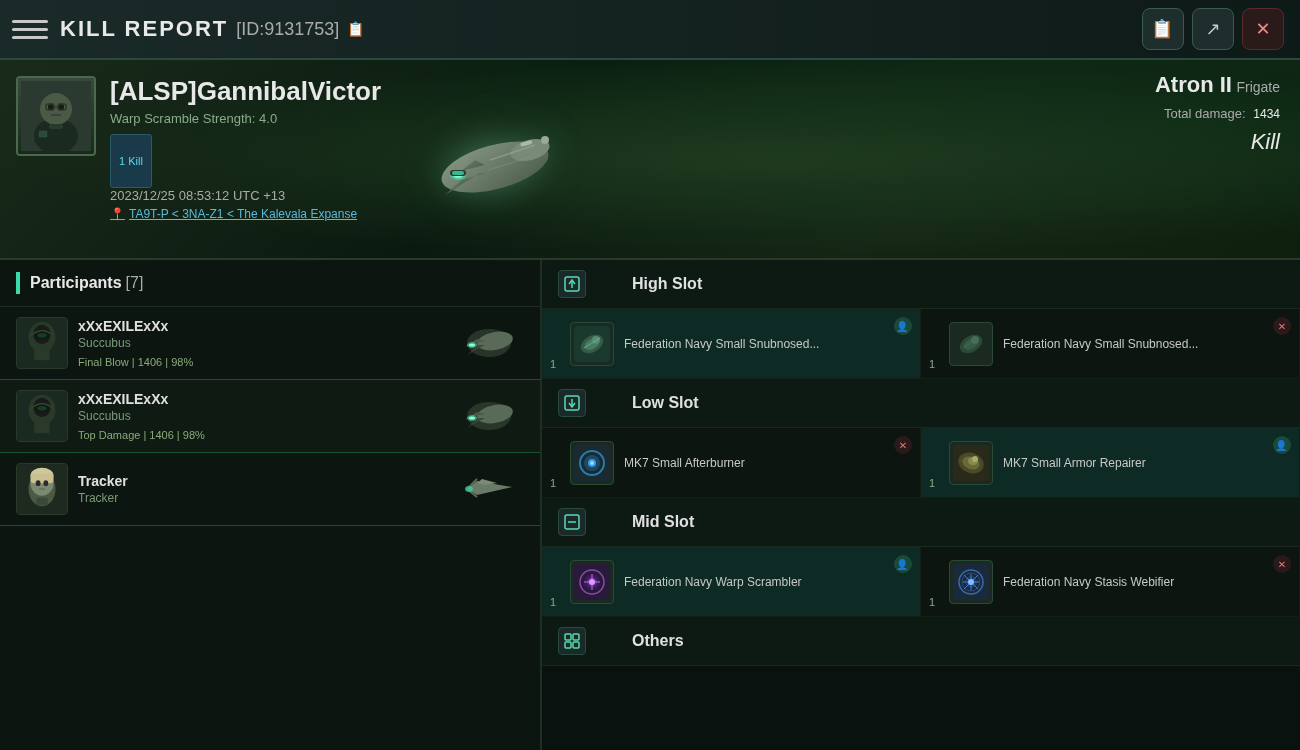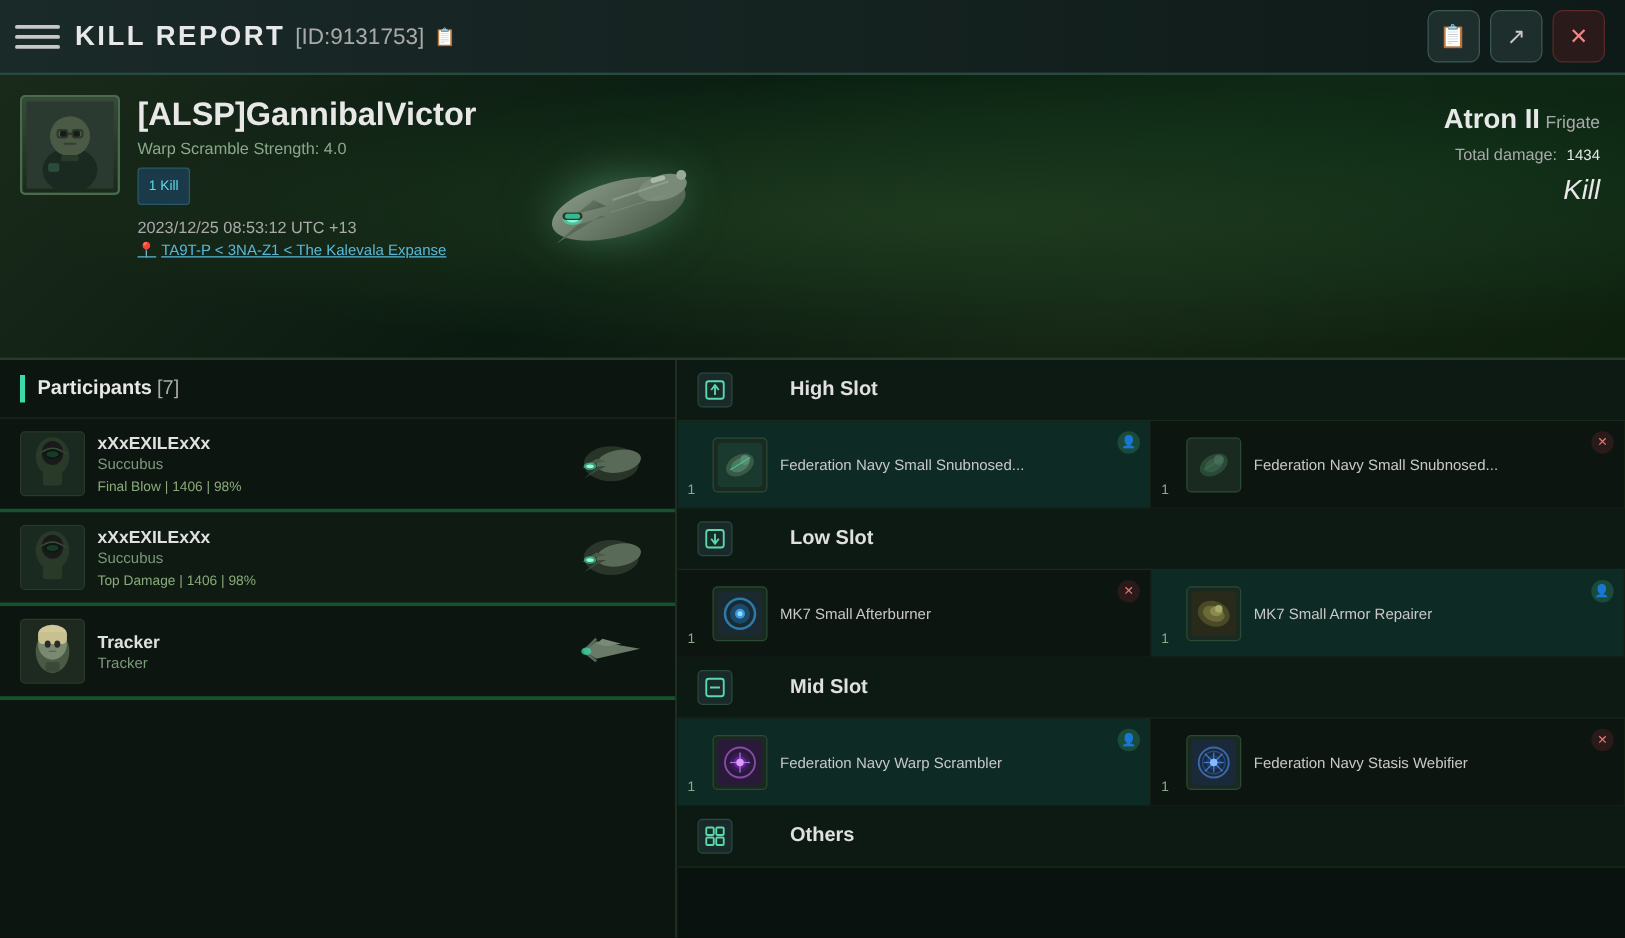--- a/index.html
+++ b/index.html
@@ -78,21 +78,21 @@
     }
     .header-action-btn:last-child {
       background: #2a1a1a;
       border-color: #5a2a2a;
       color: #e88;
     }
 
     
     .hero {
       display: flex;
-      height: 228px;
+      height: 200px;
       background: linear-gradient(135deg, #1a2a1a 0%, #0a1a10 40%, #152515 70%, #0d1f0d 100%);
       border-bottom: 2px solid #2a3a2a;
       position: relative;
       overflow: hidden;
     }
     .hero-bg {
       position: absolute;
       inset: 0;
       background: radial-gradient(ellipse at 60% 50%, #1e3a1e 0%, transparent 70%),
                   radial-gradient(ellipse at 80% 30%, #0a2a15 0%, transparent 60%);
@@ -140,28 +140,27 @@
       font-size: 13px;
       color: #8aaa8a;
       margin-top: 4px;
     }
     .hero-kills-badge {
       display: inline-block;
       background: #1a3a4a;
       border: 1px solid #2a5a6a;
       color: #5adaea;
       font-size: 11px;
-      padding: 8px 8px;
+      padding: 20px 8px;
       border-radius: 3px;
       margin-top: 8px;
     }
     .hero-datetime {
       font-size: 13px;
       color: #aaaaaa;
-      margin-top: 10px;
     }
     .hero-location {
       font-size: 12px;
       color: #5ab8d8;
       margin-top: 4px;
       display: flex;
       align-items: center;
       gap: 4px;
       text-decoration: underline;
       cursor: pointer;
@@ -175,21 +174,21 @@
       height: 170px;
       z-index: 2;
       display: flex;
       align-items: center;
       justify-content: center;
     }
 
     .hero-right {
       position: absolute;
       right: 20px;
-      top: 22px;
+      top: 12px;
       text-align: right;
       z-index: 2;
     }
     .hero-ship-name {
       font-size: 22px;
       font-weight: 700;
       color: #e8e8e8;
     }
     .hero-ship-type {
       font-size: 14px;
@@ -250,21 +249,21 @@
     }
     .participants-count {
       color: #aaa;
       margin-left: 4px;
     }
 
     .participant-card {
       display: flex;
       align-items: center;
       padding: 10px 16px;
-      border-bottom: 3px solid #14532d;
+      border-bottom: 1px solid #14532d;
       background: #0d1510;
       position: relative;
     }
     .participant-avatar {
       width: 52px;
       height: 52px;
       background: #1a2a1a;
       border: 1px solid #2a3a2a;
       border-radius: 4px;
       display: flex;

